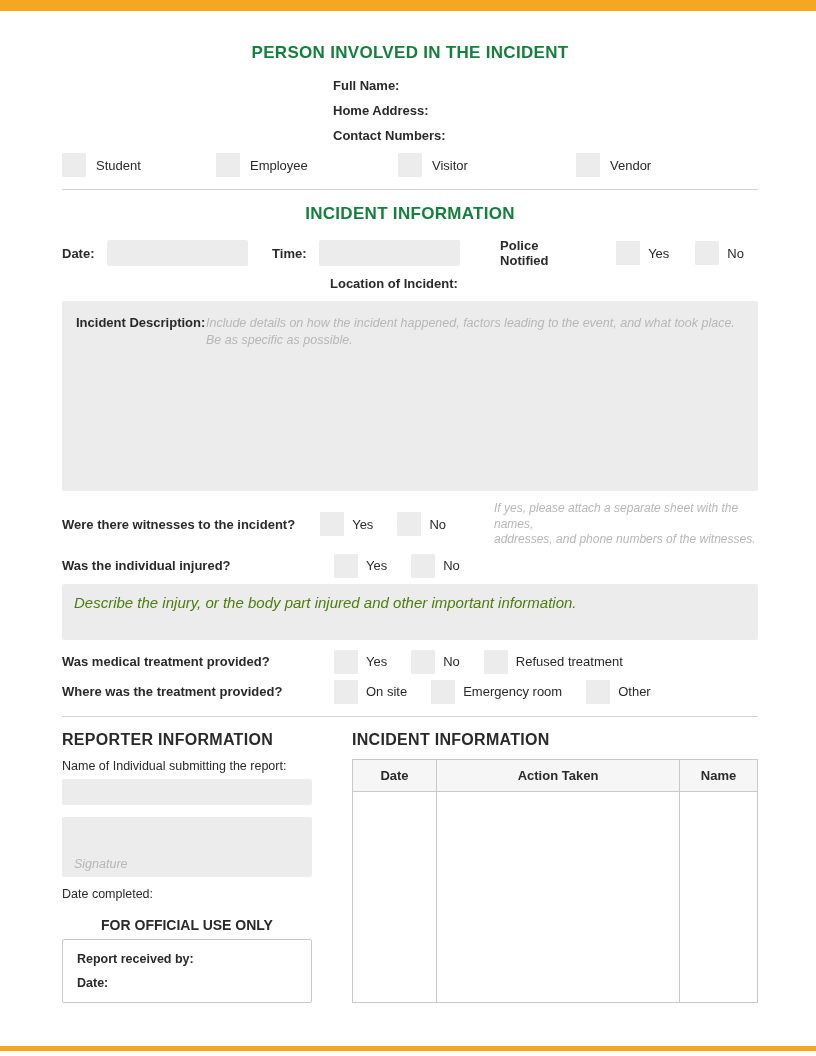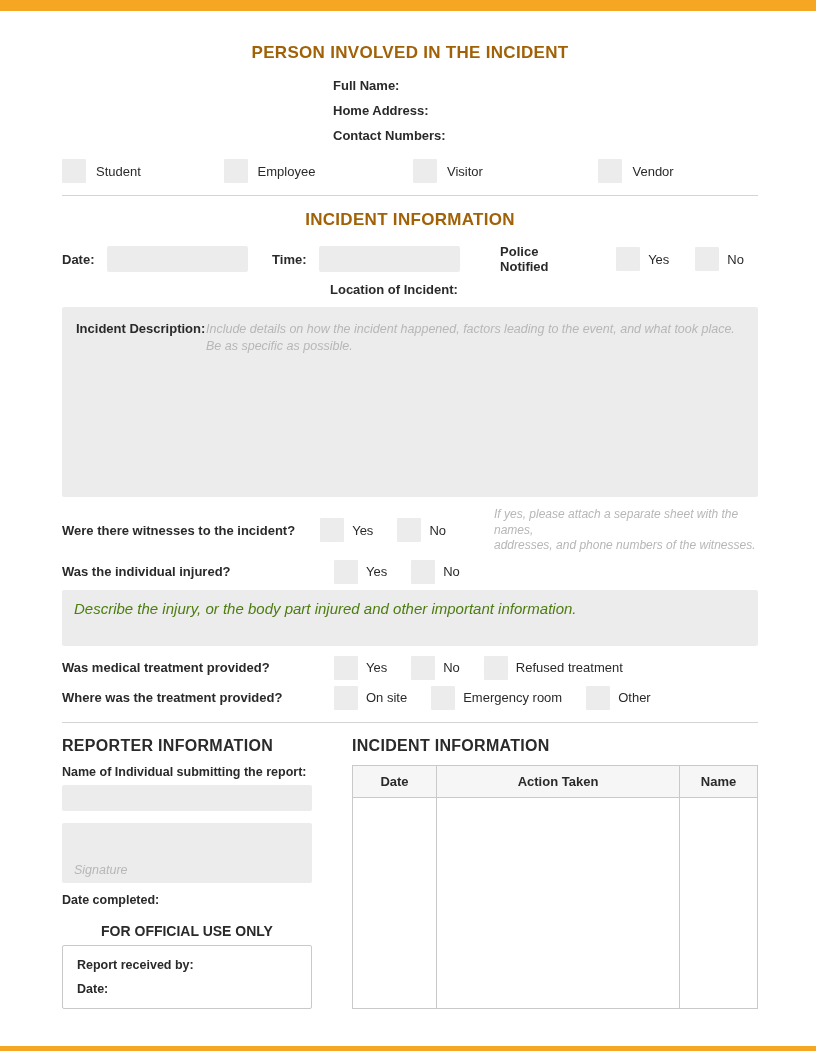--- a/index.html
+++ b/index.html
@@ -12,37 +12,37 @@
   color: #2a2a2a;
 }
 .top-bar { background: #f5a623; height: 11px; width: 100%; }
 .bottom-bar { background: #f5a623; height: 5px; width: 100%; position: absolute; bottom: 5px; left: 0; }
 .page { padding: 0 58px 0 62px; }
 .section-title {
   font-weight: 700;
   font-size: 17px;
   text-align: center;
   letter-spacing: 0.3px;
-  color: #a16207;
+  color: #15803d;
 }
 .section-title.s1 { margin-top: 32px; margin-bottom: 15px; }
 .section-title.s2 { margin-top: 14px; margin-bottom: 14px; }
 .label { font-weight: 700; font-size: 13px; color: #2a2a2a; }
 .row { display: flex; align-items: center; margin-bottom: 10px; flex-direction: column; }
 .fld { background: #ececec; height: 26px; border-radius: 2px; }
 .fld-lg { flex: 1; margin-left: 6px; }
 .l-col { width: 154px; flex-shrink: 0; }
 .checkbox {
   width: 24px; height: 24px;
   background: #ececec;
   flex-shrink: 0;
   border-radius: 1px;
 }
 .check-text { font-size: 13px; color: #2a2a2a; }
-.role-row { display: flex; gap: 8px; margin-top: 16px; margin-bottom: 12px; }
+.role-row { display: flex; margin-top: 10px; margin-bottom: 12px; }
 .role-item { display: flex; align-items: center; gap: 10px; }
 .role-item:nth-child(1){ width: 154px; }
 .role-item:nth-child(2){ width: 182px; }
 .role-item:nth-child(3){ width: 178px; }
 .role-item:nth-child(4){ width: 160px; }
 .divider { border-top: 1px solid #d4d4d4; }
 .info-row1 { display: flex; align-items: center; gap: 12px; margin-bottom: 8px; }
 .desc-box {
   background: #ececec; border-radius: 2px;
   padding: 14px;
@@ -56,21 +56,21 @@
 .qlabel { width: 272px; font-weight:700; font-size:13px; }
 .opt-group { display: flex; gap: 10px; align-items: center; }
 .opt { display: flex; align-items:center; gap:8px; margin-right: 14px;}
 .side-hint { font-style: italic; color:#b7b7b7; font-size:12px; line-height:1.3; margin-left:34px; max-width:264px;}
 .injury-box { background:#ececec; border-radius:2px; padding:10px 12px; min-height:56px; margin:4px 0 10px 0;}
 .injury-hint { font-style:italic; color:#4d7c0f; font-size:15px; }
 .two-col { display:flex; gap:40px; margin-top:14px; }
 .left-panel { width:250px; }
 .right-panel { flex:1; }
 .panel-title { font-weight:700; font-size:16px; letter-spacing:0.3px; margin-bottom:10px; color:#2a2a2a; }
-.sub-label { font-weight:700; font-size:12.5px; margin-bottom:6px; display:block;}
+.sub-label { font-weight:400; font-size:12.5px; margin-bottom:6px; display:block;}
 .sig-box { background:#ececec; height:60px; border-radius:2px; position:relative; margin-bottom:10px;}
 .sig-text { position:absolute; bottom:6px; left:12px; font-style:italic; color:#b7b7b7; font-size:12.5px;}
 .name-box { background:#ececec; height:26px; border-radius:2px; margin-bottom:12px;}
 .off-title { text-align:center; font-weight:700; font-size:14px; margin:16px 0 6px 0;}
 .off-box { border:1px solid #c9c9c9; border-radius:2px; padding:12px 14px; }
 .off-row { font-size:12.5px; font-weight:700; margin-bottom:10px;}
 .inc-table { border:1px solid #c9c9c9; border-collapse:collapse; width:100%;text-align:center; }
 .inc-table th { border:1px solid #c9c9c9; padding:8px 6px; font-weight:700; font-size:13px; background:#f6f6f6;}
 .inc-table td { border:1px solid #c9c9c9; height:211px; }
 .inc-table th:nth-child(1){ width:84px;}

